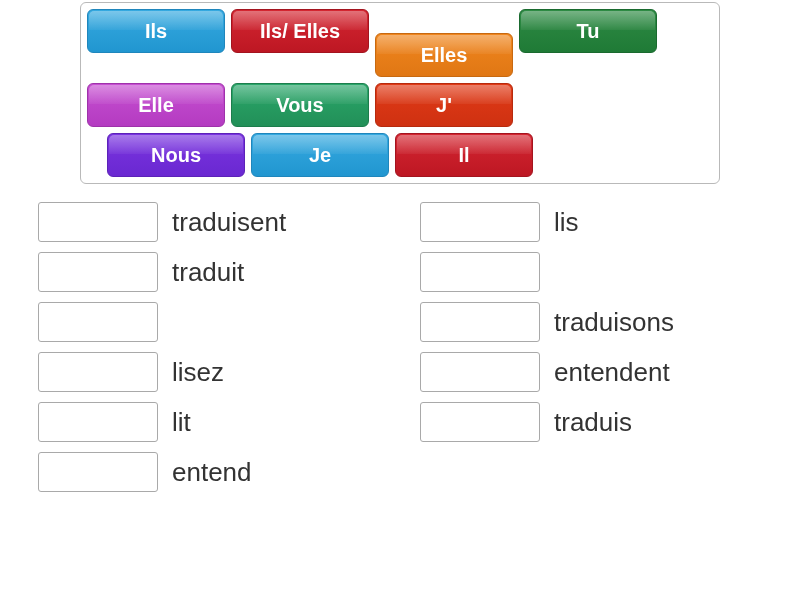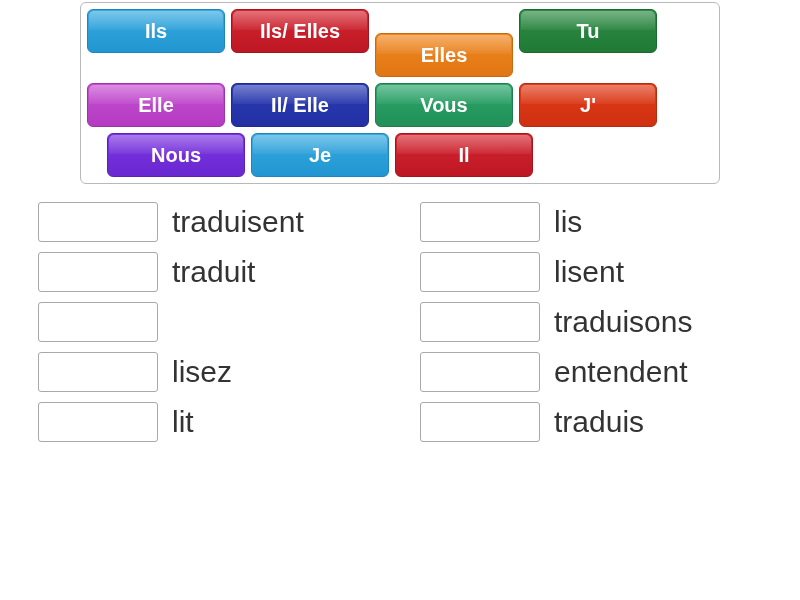--- a/index.html
+++ b/index.html
@@ -79,21 +79,21 @@
     gap: 14px;
   }
   .slot {
     width: 120px;
     height: 40px;
     border: 1px solid #a9a9a9;
     border-radius: 3px;
     background: #fff;
   }
   .verb {
-    font-size: 30px;
+    font-size: 26px;
     color: #333;
   }
 </style>
 </head>
 <body>
 
 <div class="wrap">
 
   <div class="tile-box">
     <div class="tile-row">
@@ -106,23 +106,20 @@
       <div class="tile orange">
           <span>Elles</span>
         </div>
       <div class="tile green-dk">
           <span>Tu</span>
         </div>
     </div>
     <div class="tile-row">
       <div class="tile magenta">
           <span>Elle</span>
-        </div>
-      <div class="tile blue-dk">
-          <span>Il/ Elle</span>
         </div>
       <div class="tile teal">
           <span>Vous</span>
         </div>
       <div class="tile red-or">
           <span>J'</span>
         </div>
     </div>
     <div class="tile-row">
       <div class="tile purple">
@@ -147,21 +144,20 @@
       <div class="slot"></div>
       <span class="verb">lis</span>
     </div>
 
     <div class="ans-item">
       <div class="slot"></div>
       <span class="verb">traduit</span>
     </div>
     <div class="ans-item">
       <div class="slot"></div>
-      <span class="verb">lisent</span>
     </div>
 
     <div class="ans-item">
       <div class="slot"></div>
     </div>
     <div class="ans-item">
       <div class="slot"></div>
       <span class="verb">traduisons</span>
     </div>
 
@@ -176,17 +172,21 @@
 
     <div class="ans-item">
       <div class="slot"></div>
       <span class="verb">lit</span>
     </div>
     <div class="ans-item">
       <div class="slot"></div>
       <span class="verb">traduis</span>
     </div>
 
+    <div class="ans-item">
+      <div class="slot"></div>
+      <span class="verb">entend</span>
+    </div>
     <div></div>
 
   </div>
 
 </div>
 
 </body></html>

